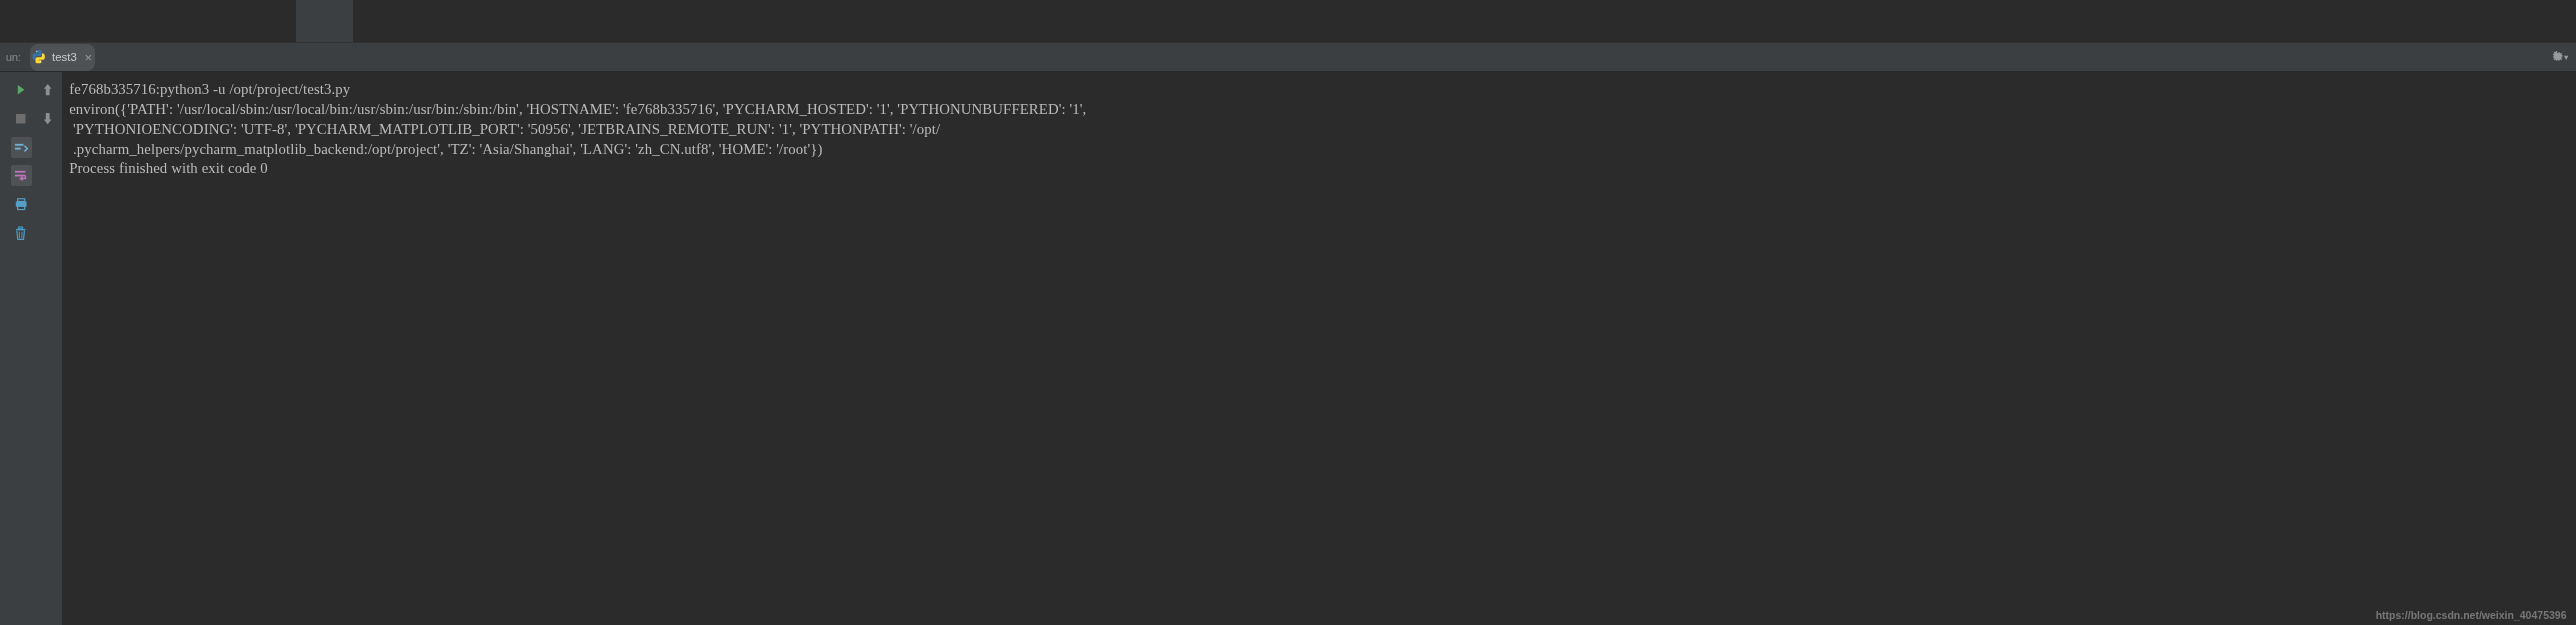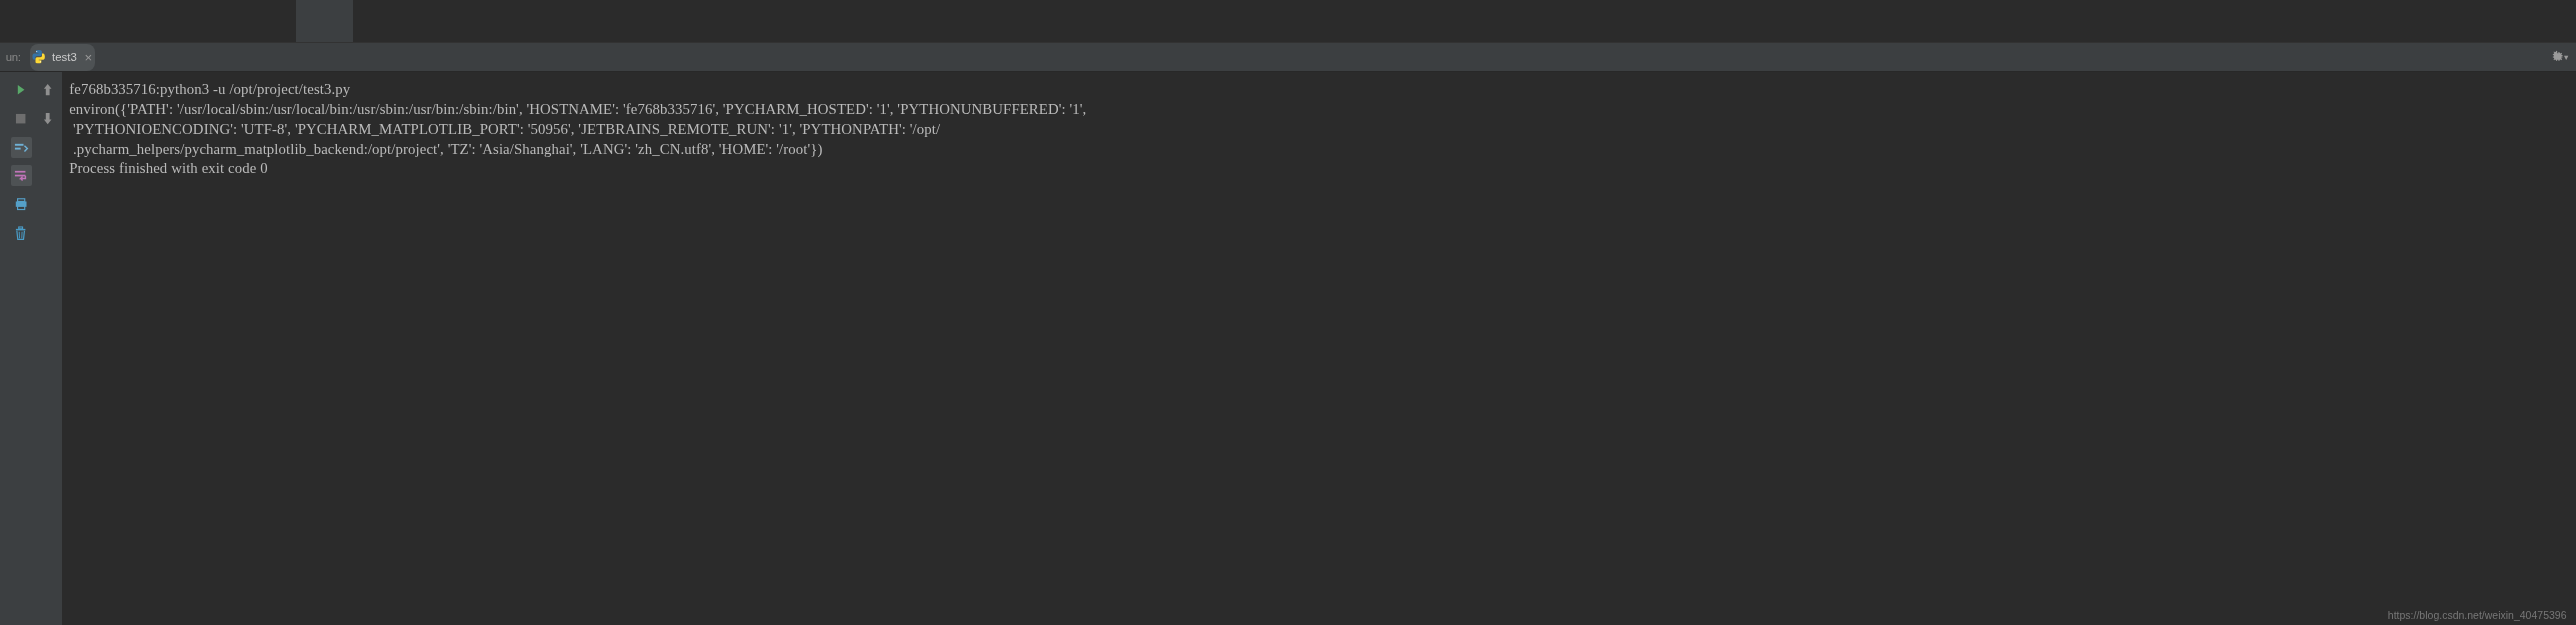--- a/index.html
+++ b/index.html
@@ -130,20 +130,21 @@
     .console .line {
       display: block;
     }
     .watermark {
       position: absolute;
       right: 9.5px;
       bottom: 3.8px;
       color: #777;
       font-size: 10.5px;
       font-family: Arial, sans-serif;
+      font-weight: bold;
     }
   </style>
 </head>
 <body>
 
 <div class="top-bar">
   <div class="top-bar-left"></div>
   <div class="top-bar-right"></div>
 </div>
 

